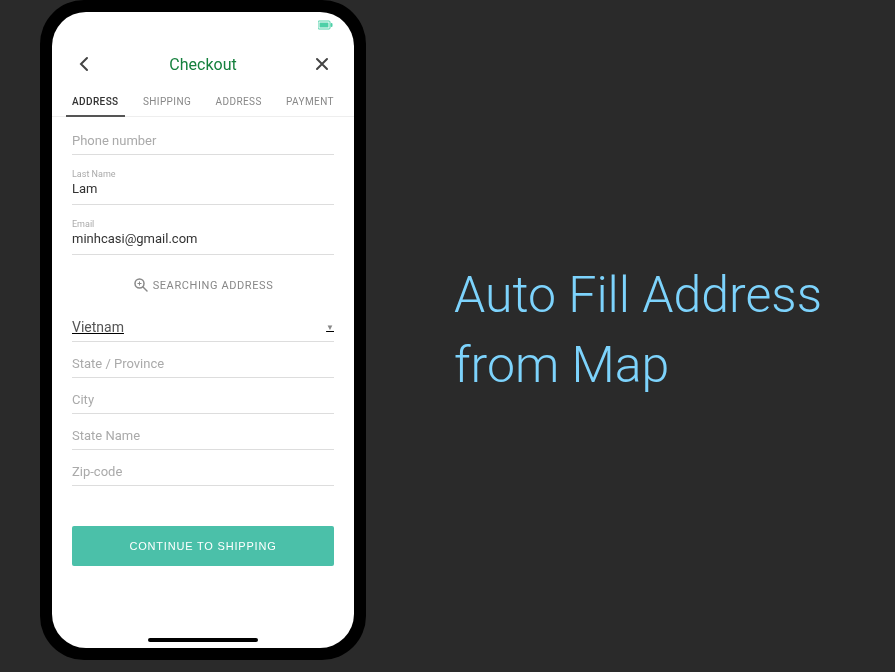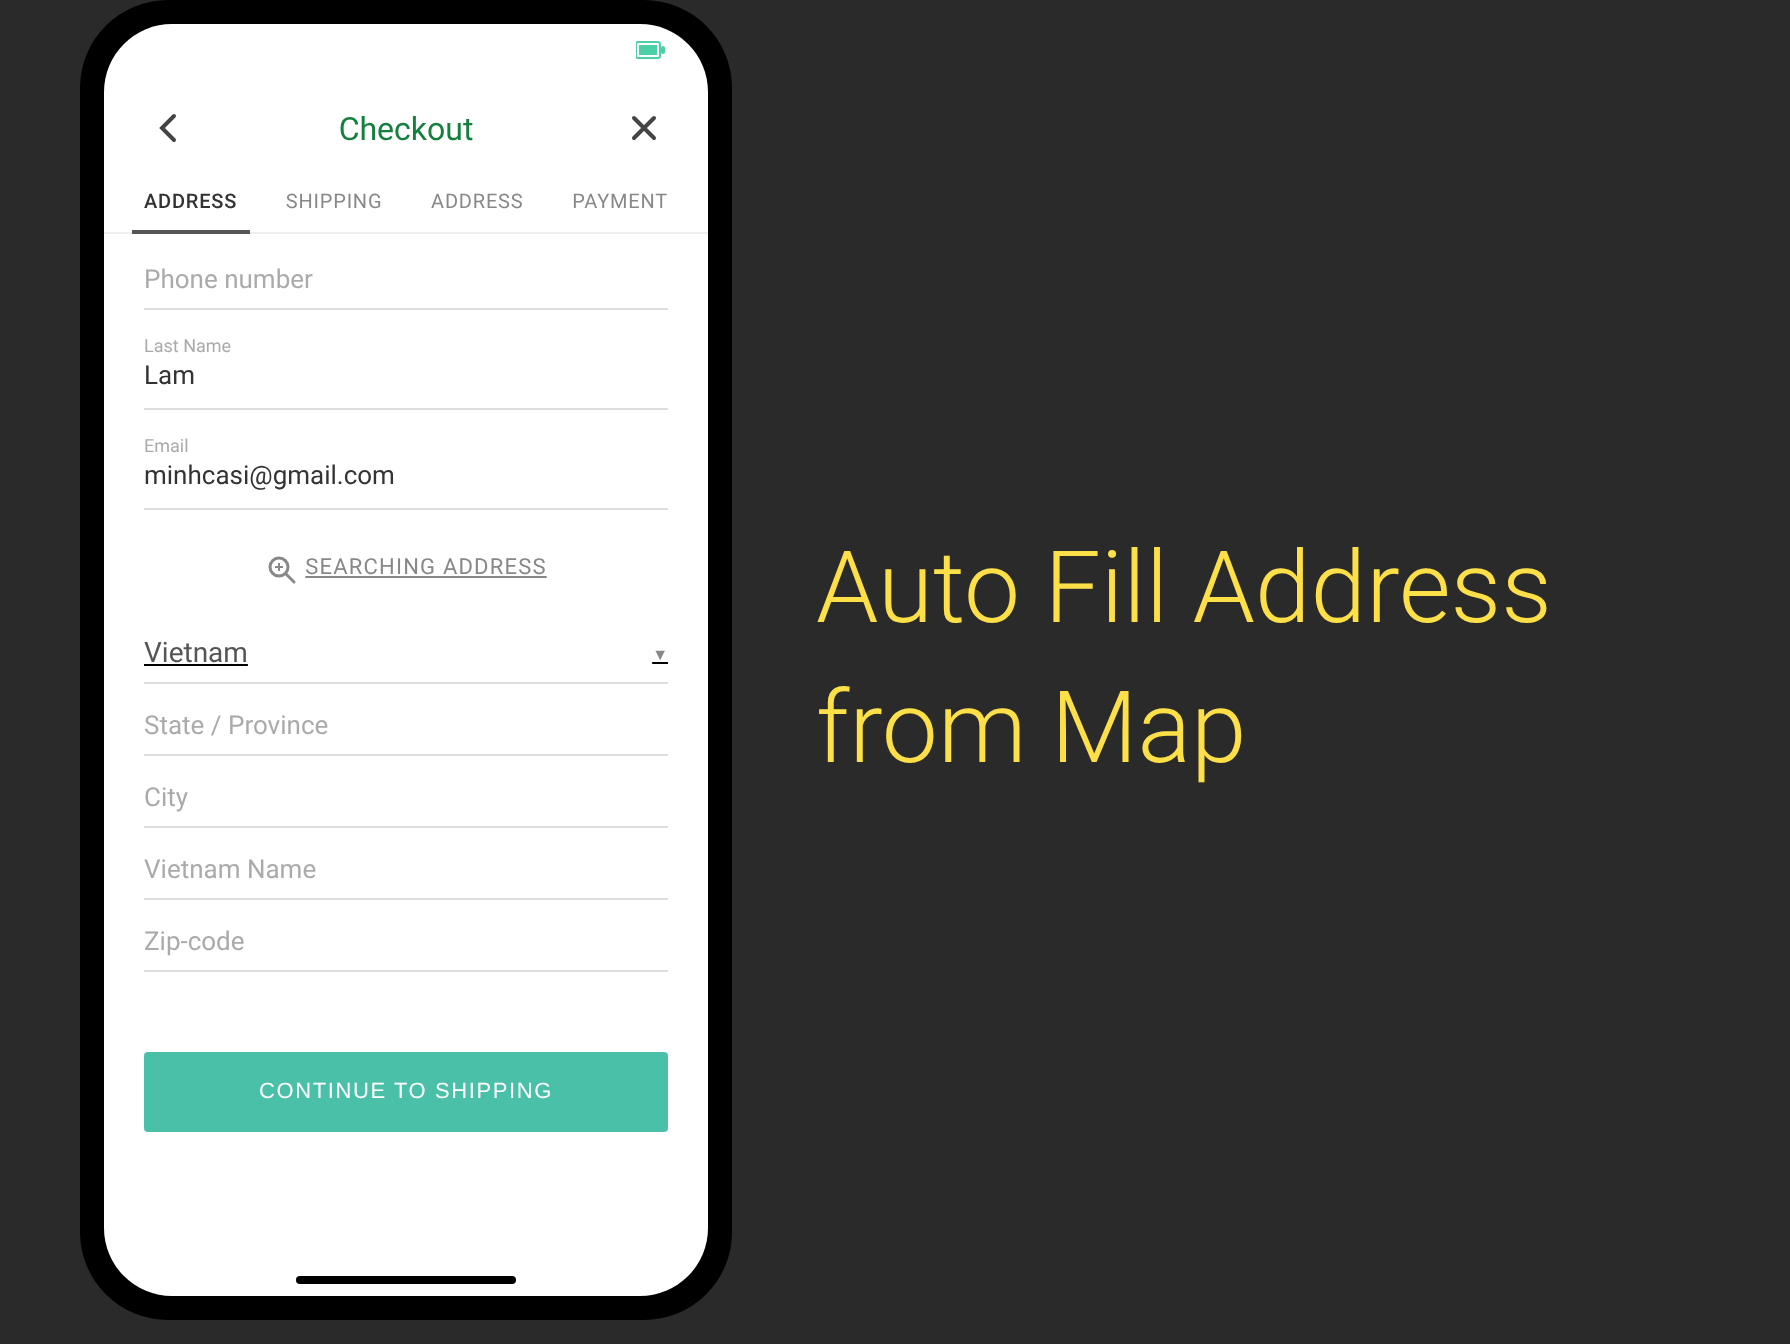--- a/index.html
+++ b/index.html
@@ -103,26 +103,26 @@
       font-size: 13px;
       color: #333;
       min-height: 17px;
     }
     .field-placeholder {
       font-size: 13px;
       color: #aaa;
     }
     .search-address {
       display: flex;
+      align-items: center;
       justify-content: center;
       padding: 16px 0;
       gap: 4px;
       color: #888;
       cursor: pointer;
-      text-decoration: underline;
     }
     .search-text {
       font-size: 11px;
       letter-spacing: 0.6px;
     }
     .dropdown-field {
       display: flex;
       align-items: center;
       justify-content: space-between;
       border-bottom: 1px solid #ddd;
@@ -156,24 +156,24 @@
       bottom: 6px;
       left: 50%;
       transform: translateX(-50%);
       width: 110px;
       height: 4px;
       background: #000;
       border-radius: 3px;
     }
     .feature-title {
       position: absolute;
-      left: 408px;
+      left: 454px;
       top: 260px;
       font-size: 50px;
-      color: #fde047;
+      color: #7dd3fc;
       font-weight: 300;
       line-height: 1.4;
     }
   </style>
 </head>
 <body>
 
 <div class="phone-frame">
   <div class="phone-screen">
     <div class="status-bar">
@@ -239,21 +239,21 @@
 
       <div class="form-field">
         <div class="field-placeholder">State / Province</div>
       </div>
 
       <div class="form-field">
         <div class="field-placeholder">City</div>
       </div>
 
       <div class="form-field">
-        <div class="field-placeholder">Vietnam Name</div>
+        <div class="field-placeholder">State Name</div>
       </div>
 
       <div class="form-field">
         <div class="field-placeholder">Zip-code</div>
       </div>
 
       <button class="cta-button">CONTINUE TO SHIPPING</button>
     </div>
 
     <div class="home-indicator"></div>

